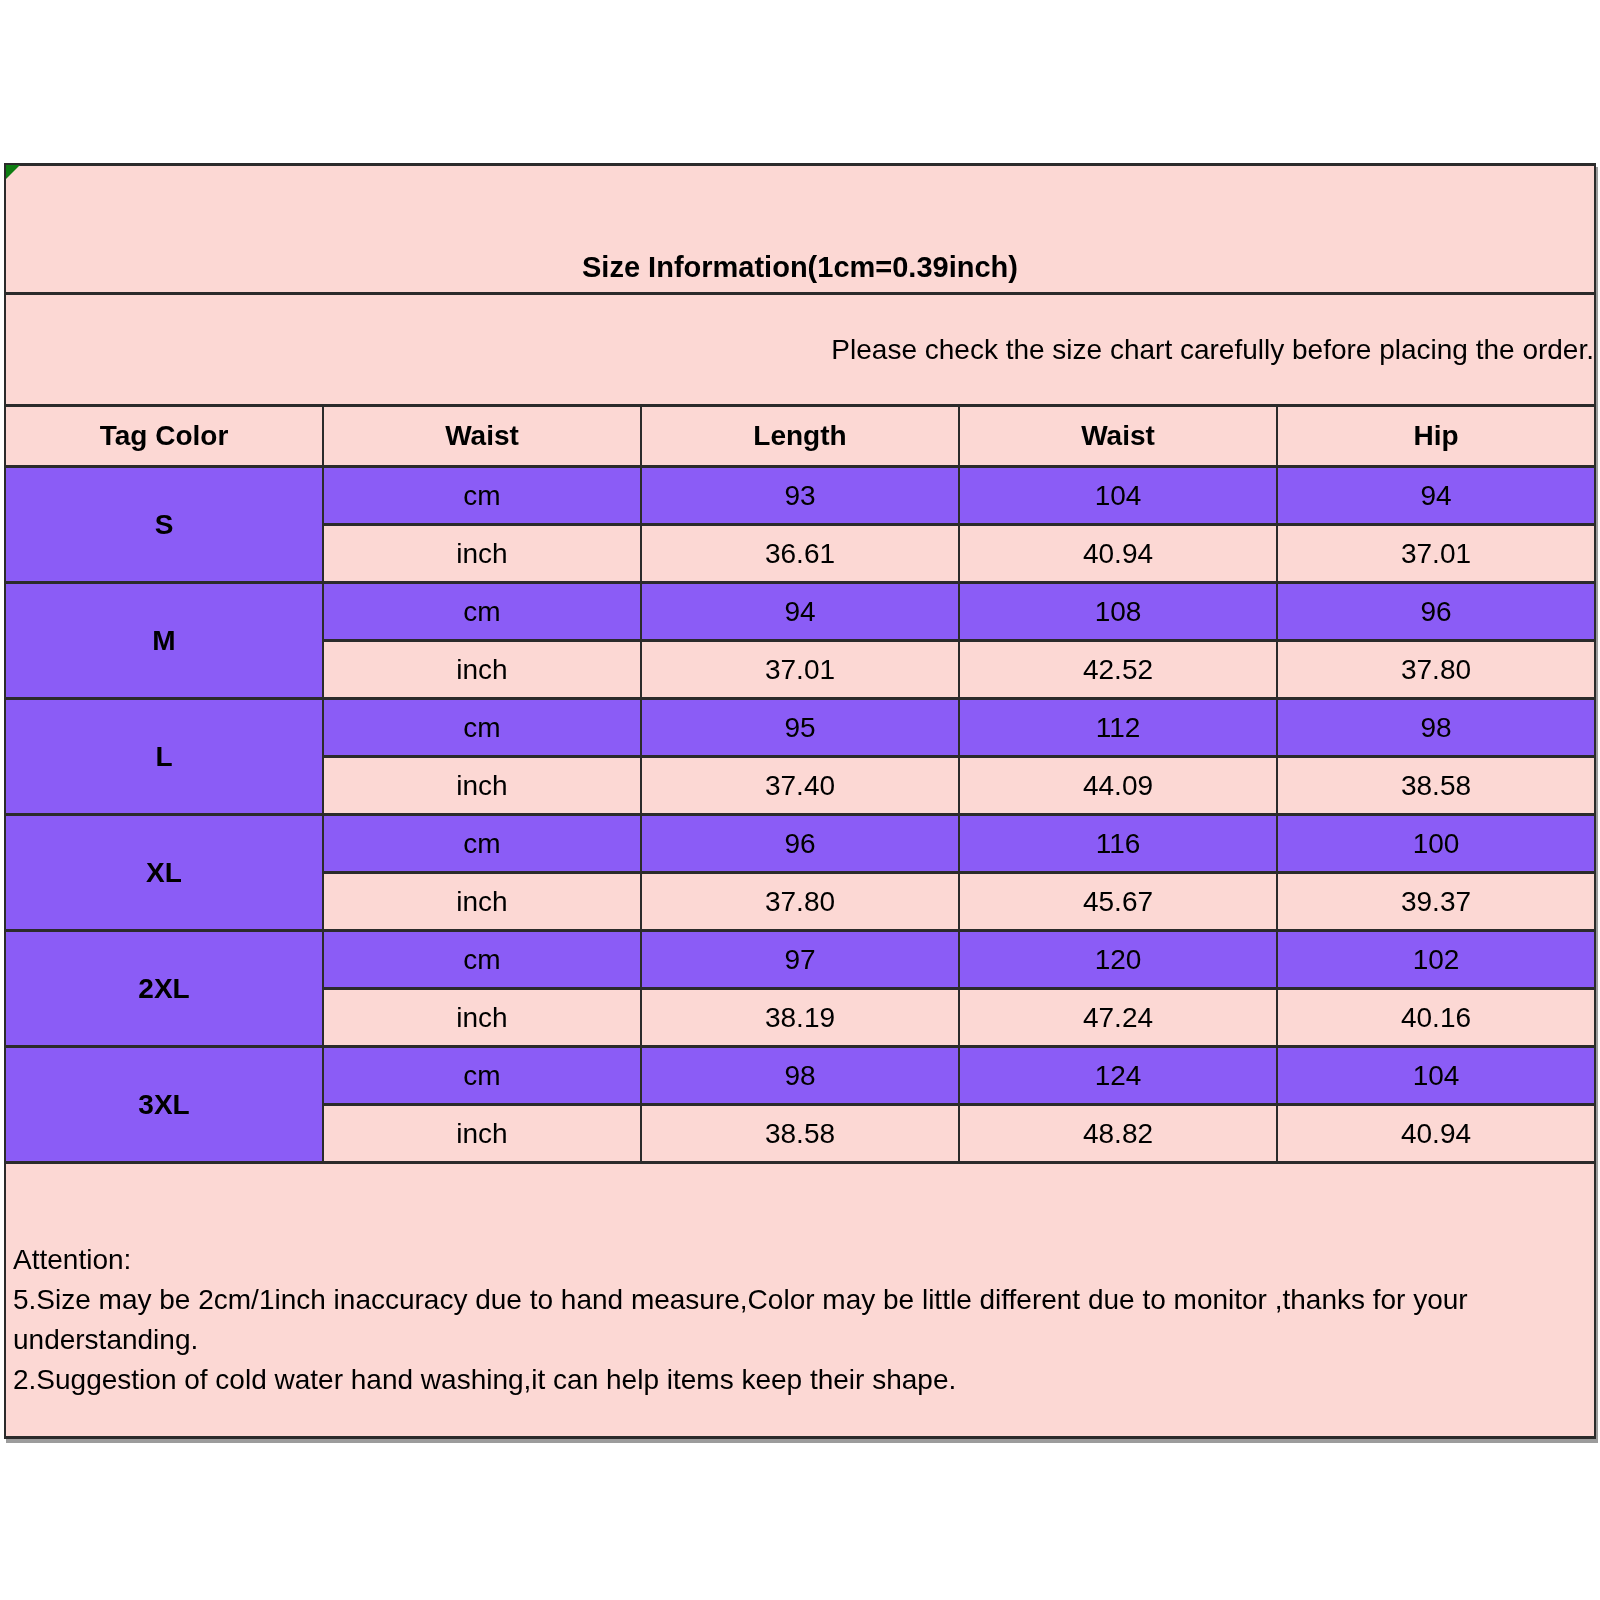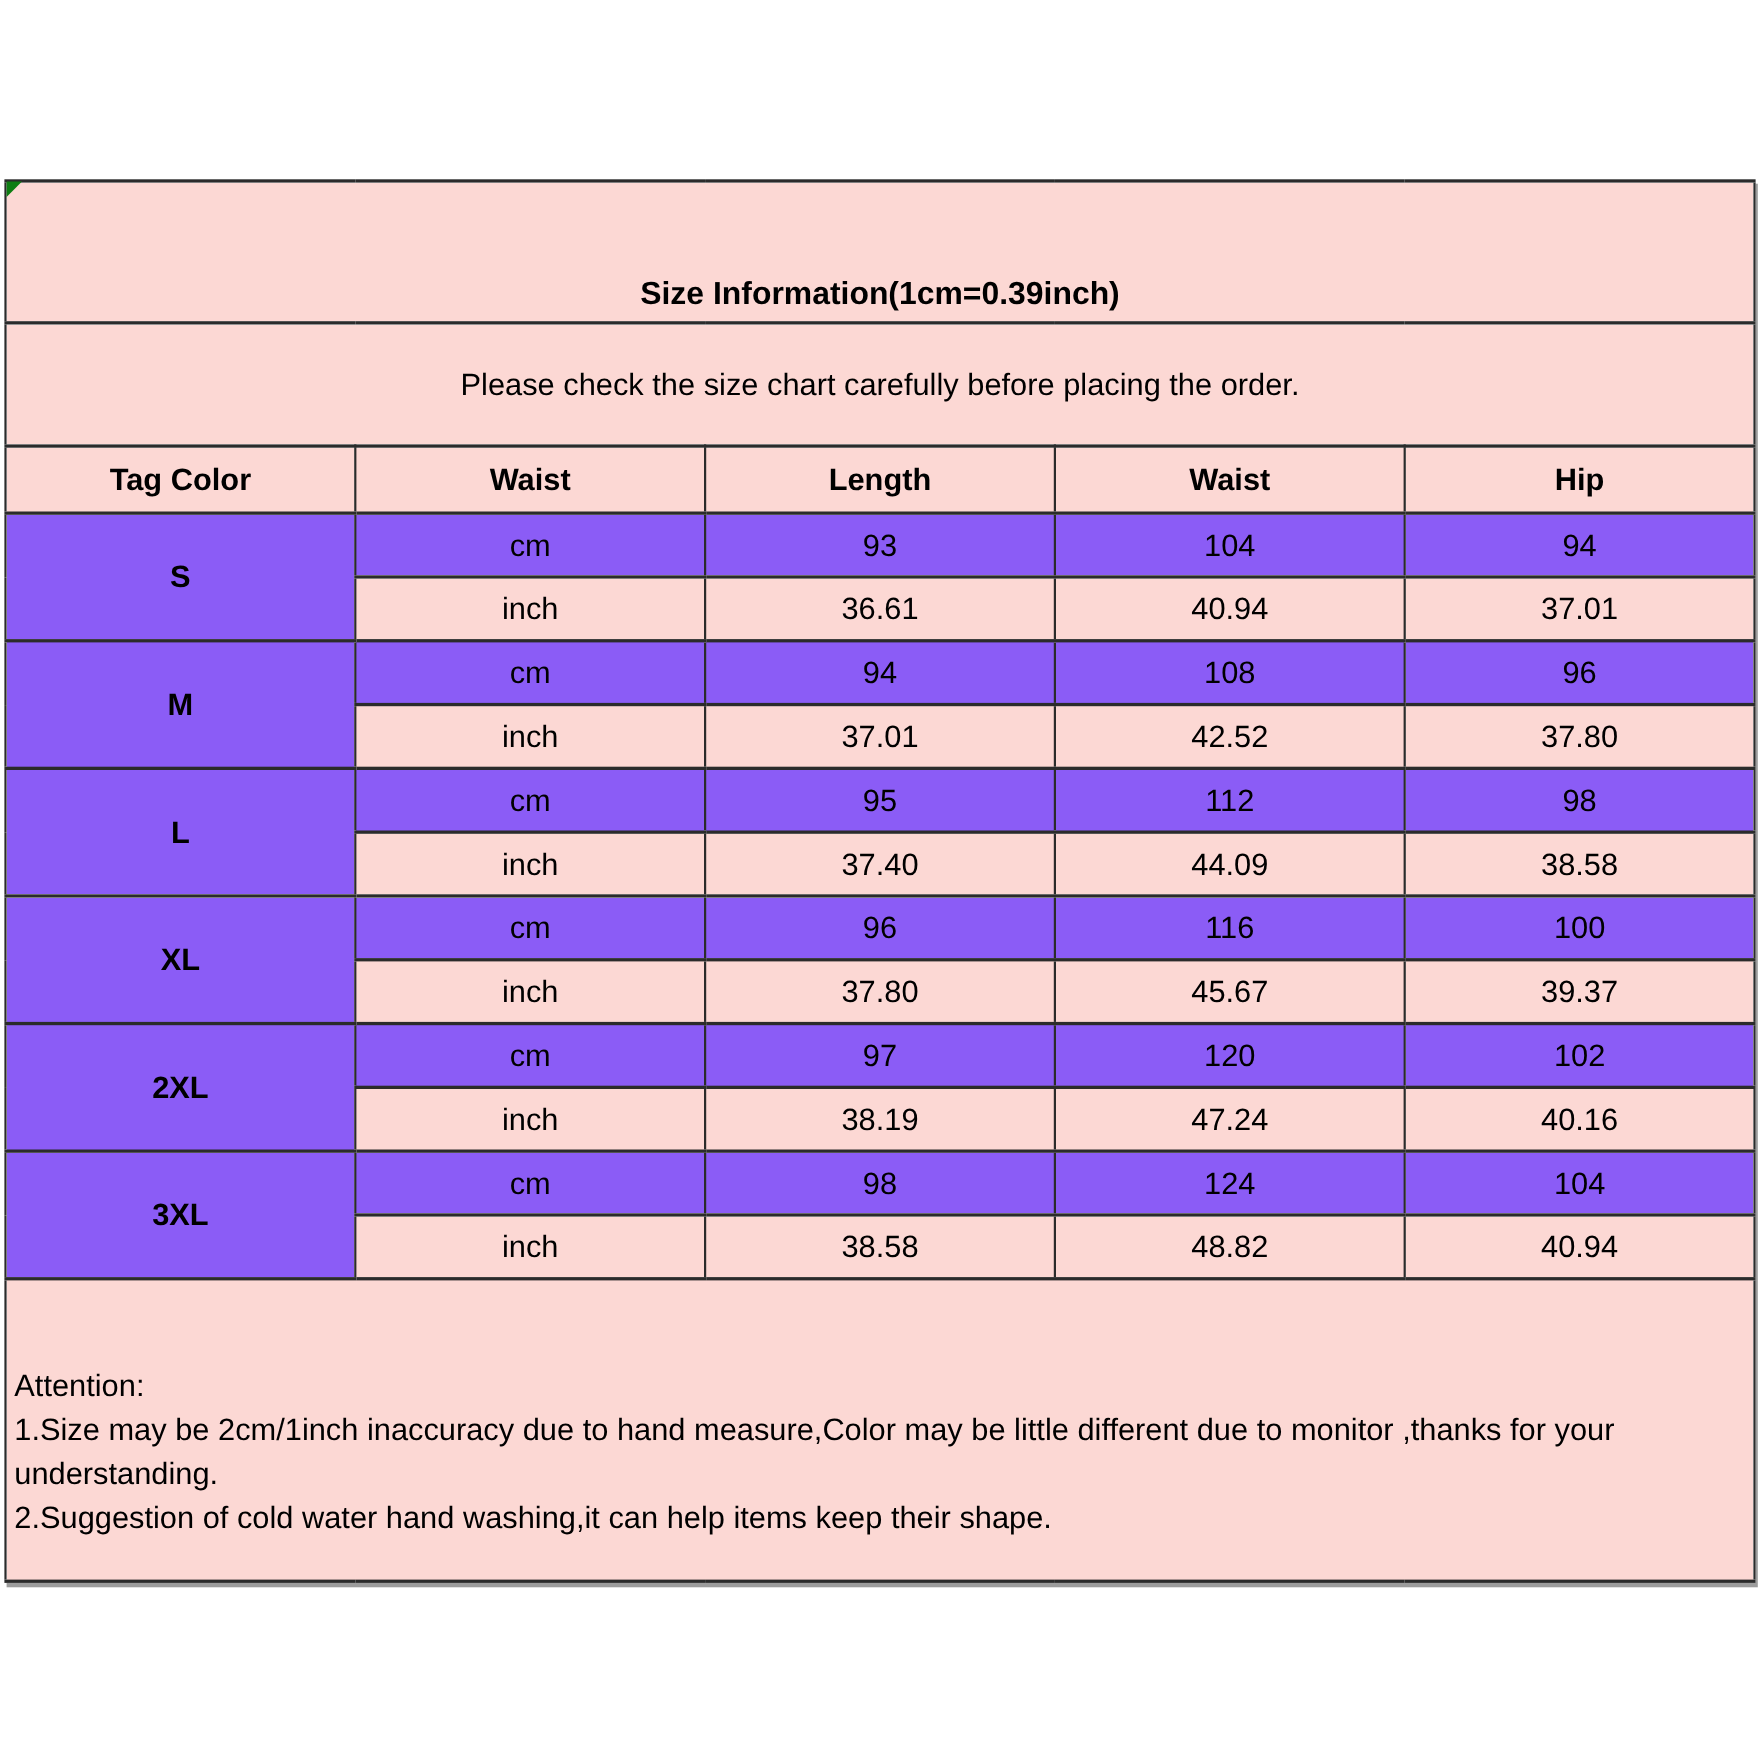--- a/index.html
+++ b/index.html
@@ -50,21 +50,21 @@
   .pink  { background: #fcd8d4; }
   .white { background: #8b5cf6; }
 
   tr.title-row td {
     height: 118px;
     vertical-align: bottom;
     padding-bottom: 8px;
     font-size: 29px;
     font-weight: bold;
   }
-  tr.subtitle-row td { height: 109px; }
+  tr.subtitle-row td { height: 109px; text-align: right; }
   tr.header-row td   { height: 58px; font-weight: bold; }
   tr.data-row td     { height: 55px; }
   td.tag-cell        { font-weight: bold; }
   tr.attention-row td {
     height: 236px;
     vertical-align: bottom;
     text-align: left;
     padding: 0 14px 36px 7px;
     line-height: 40px;
   }
@@ -182,20 +182,20 @@
       <tr class="data-row">
         <td class="pink">inch</td>
         <td class="pink">38.58</td>
         <td class="pink">48.82</td>
         <td class="pink">40.94</td>
       </tr>
 
       <tr class="attention-row">
         <td colspan="5" class="pink">
           <div class="attn-line">Attention:</div>
-          <div class="attn-line">1.Size may be 2cm/1inch inaccuracy due to hand measure,Color may be little different due to monitor ,thanks for your understanding.</div>
+          <div class="attn-line">5.Size may be 2cm/1inch inaccuracy due to hand measure,Color may be little different due to monitor ,thanks for your understanding.</div>
           <div class="attn-line">2.Suggestion of cold water hand washing,it can help items keep their shape.</div>
         </td>
       </tr>
     </tbody>
       </table>
   </div>
 </div>
 
 </body></html>

